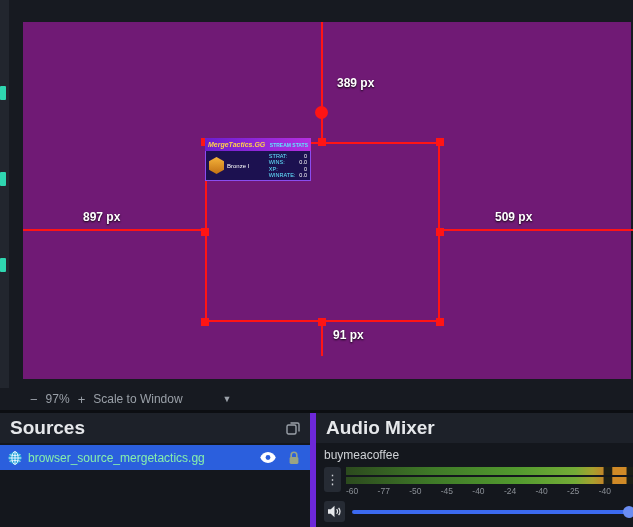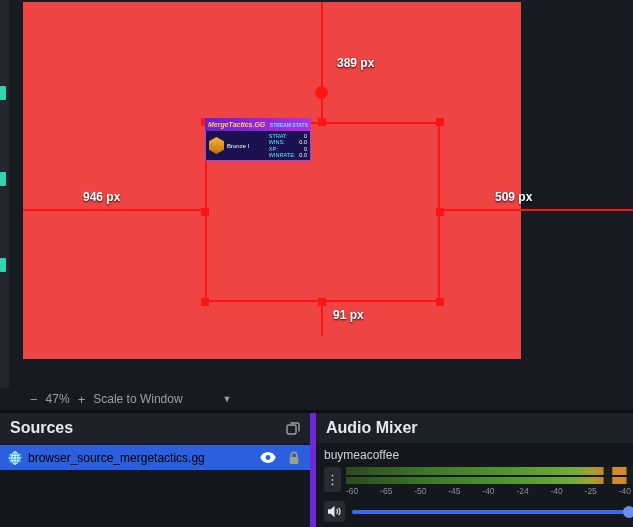--- a/index.html
+++ b/index.html
@@ -11,21 +11,21 @@
     overflow:hidden;
     color:#e6e8eb;
   }
 
   
   .preview-wrap { position:absolute; left:0; top:0; width:633px; height:388px; background:#171a21; }
   .side-strip { position:absolute; left:0; top:0; width:9px; height:388px; background:#22262e; }
   .strip-mark { position:absolute; left:0; width:6px; height:14px; background:#2fd6b0; border-radius:1px; }
   .strip-mark.m1 { top:86px; } .strip-mark.m2 { top:172px; } .strip-mark.m3 { top:258px; }
 
-  .stage { position:absolute; left:23px; top:2px; width:498px; height:357px; background:#ef4444; }
+  .stage { position:absolute; left:23px; top:22px; width:608px; height:357px; background:#701a75; }
 
   .mline { position:absolute; background:#ff1414; }
   .vline-top    { left:298px; top:0;     width:2px;  height:120px; }
   .hline-left   { left:0;     top:207px; width:182px; height:2px; }
   .hline-right  { left:417px; top:207px; width:193px; height:2px; }
   .vline-bottom { left:298px; top:300px; width:2px;  height:34px; }
 
   .red-dot { position:absolute; left:292px; top:84px; width:13px; height:13px; border-radius:50%; background:#ff1414; }
 
   .measure-label {
@@ -82,50 +82,50 @@
 
   
   .panels {
     position:absolute; left:0; top:410px; width:633px; height:117px;
     display:flex; border-top:3px solid #0c0e12; background:#14171d;
   }
   .panel-header {
     height:30px; display:flex; align-items:center; justify-content:space-between;
     padding:0 10px; background:#1d2129;
   }
-  .panel-title { font-weight:bold; font-size:16px; color:#e6e8eb; }
+  .panel-title { font-weight:bold; font-size:19px; color:#e6e8eb; }
 
   .sources-panel { width:310px; background:#14171d; }
   .source-row {
     margin-top:2px; height:25px; display:flex; align-items:center;
     padding:0 10px 0 8px; background:#2b5fdd; cursor:pointer;
   }
   .source-icon { flex:0 0 auto; display:flex; }
-  .source-label { flex:1; margin-left:6px; font-size:12px; color:#000000; white-space:nowrap; overflow:hidden; text-overflow:ellipsis; }
+  .source-label { flex:1; margin-left:6px; font-size:12px; color:#86efac; white-space:nowrap; overflow:hidden; text-overflow:ellipsis; }
   .row-icon { flex:0 0 auto; margin-left:12px; display:flex; cursor:pointer; }
 
   .audio-panel { flex:1; background:#14171d; border-left:6px solid #6d28d9; }
   .mixer-body { padding:4px 0 0 8px; }
   .mixer-source-name { font-size:12px; color:#cfd2d6; margin:1px 0 5px 0; }
   .mixer-row { display:flex; align-items:flex-start; }
   .menu-btn {
     width:17px; height:25px; background:#262b34; border:none; border-radius:3px;
     color:#d0d3d8; font-size:13px; line-height:25px; cursor:pointer; flex:0 0 auto;
   }
   .meters { flex:1; margin-left:5px; min-width:0; }
   .meter {
     height:8px; margin-bottom:2px;
     background:linear-gradient(90deg,
       #2c4a1e 0%, #3f7a28 30%, #539a2f 60%, #74ac37 80%, #a8a02e 86%,
       #c0872a 89.5%, #1c1f16 90%, #1c1f16 92.5%,
       #d08a27 93%, #d08a27 97.5%, #1c1f16 98%, #1c1f16 100%);
   }
   .meter.second { height:7px; }
   .tick-row {
-    display:flex; justify-content:space-between; padding-right:2px;
+    display:flex; justify-content:space-between; padding-right:22px;
     font-size:8.5px; color:#8b9097; margin-top:1px;
   }
   .volume-row { display:flex; align-items:center; margin-top:5px; padding-right:0; }
   .speaker-btn {
     width:21px; height:21px; background:#262b34; border:none; border-radius:3px;
     display:flex; align-items:center; justify-content:center; cursor:pointer; flex:0 0 auto;
   }
   .slider { position:relative; flex:1; height:4px; margin-left:7px; background:#3c6af0; border-radius:2px; cursor:pointer; }
   .slider-knob {
     position:absolute; right:-2px; top:-4px; width:12px; height:12px;
@@ -143,21 +143,21 @@
   </div>
 
   <div class="stage">
     <div class="mline vline-top"></div>
     <div class="mline hline-left"></div>
     <div class="mline hline-right"></div>
     <div class="mline vline-bottom"></div>
     <div class="red-dot"></div>
 
     <div class="measure-label label-top">389 px</div>
-    <div class="measure-label label-left">946 px</div>
+    <div class="measure-label label-left">897 px</div>
     <div class="measure-label label-right">509 px</div>
     <div class="measure-label label-bottom">91 px</div>
 
     <div class="selection"></div>
     <div class="handle h-tl"></div>
     <div class="handle h-tm"></div>
     <div class="handle h-tr"></div>
     <div class="handle h-ml"></div>
     <div class="handle h-mr"></div>
     <div class="handle h-bl"></div>
@@ -182,21 +182,21 @@
           <span class="s-label">WINRATE:</span>
           <span class="s-value">0.0</span>
         </div>
       </div>
     </div>
   </div>
 </div>
 
 <div class="toolbar">
   <button class="tb-btn">−</button>
-  <span class="zoom-level">47%</span>
+  <span class="zoom-level">97%</span>
   <button class="tb-btn">+</button>
   <span class="scale-label">Scale to Window</span>
   <span class="tb-caret">▼</span>
 </div>
 
 <div class="panels">
 
   <div class="sources-panel">
     <div class="panel-header">
       <span class="panel-title">Sources</span>
@@ -239,21 +239,21 @@
     <div class="mixer-body">
       <div class="mixer-source-name">buymeacoffee</div>
 
       <div class="mixer-row">
         <button class="menu-btn">⋮</button>
         <div class="meters">
           <div class="meter"></div>
           <div class="meter second"></div>
           <div class="tick-row">
             <span>-60</span>
-            <span>-65</span>
+            <span>-77</span>
             <span>-50</span>
             <span>-45</span>
             <span>-40</span>
             <span>-24</span>
             <span>-40</span>
             <span>-25</span>
             <span>-40</span>
           </div>
         </div>
       </div>

